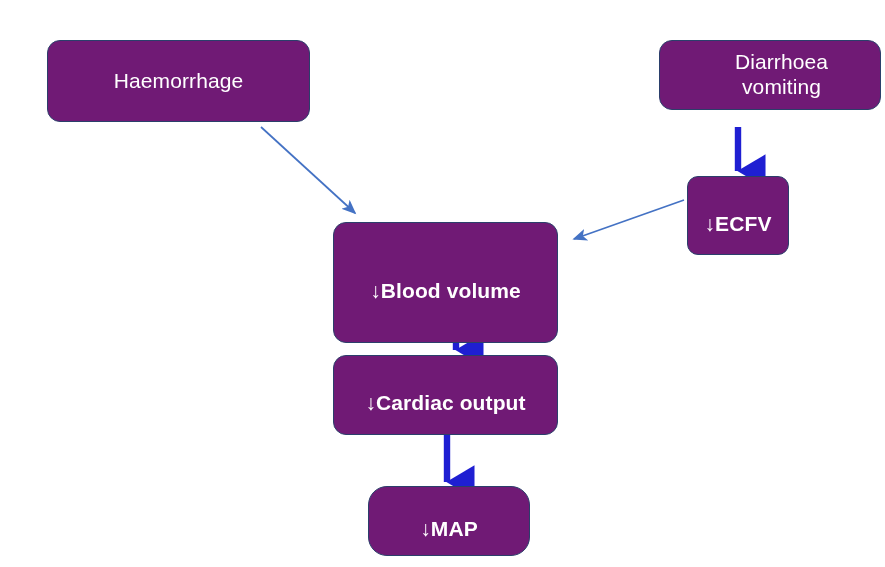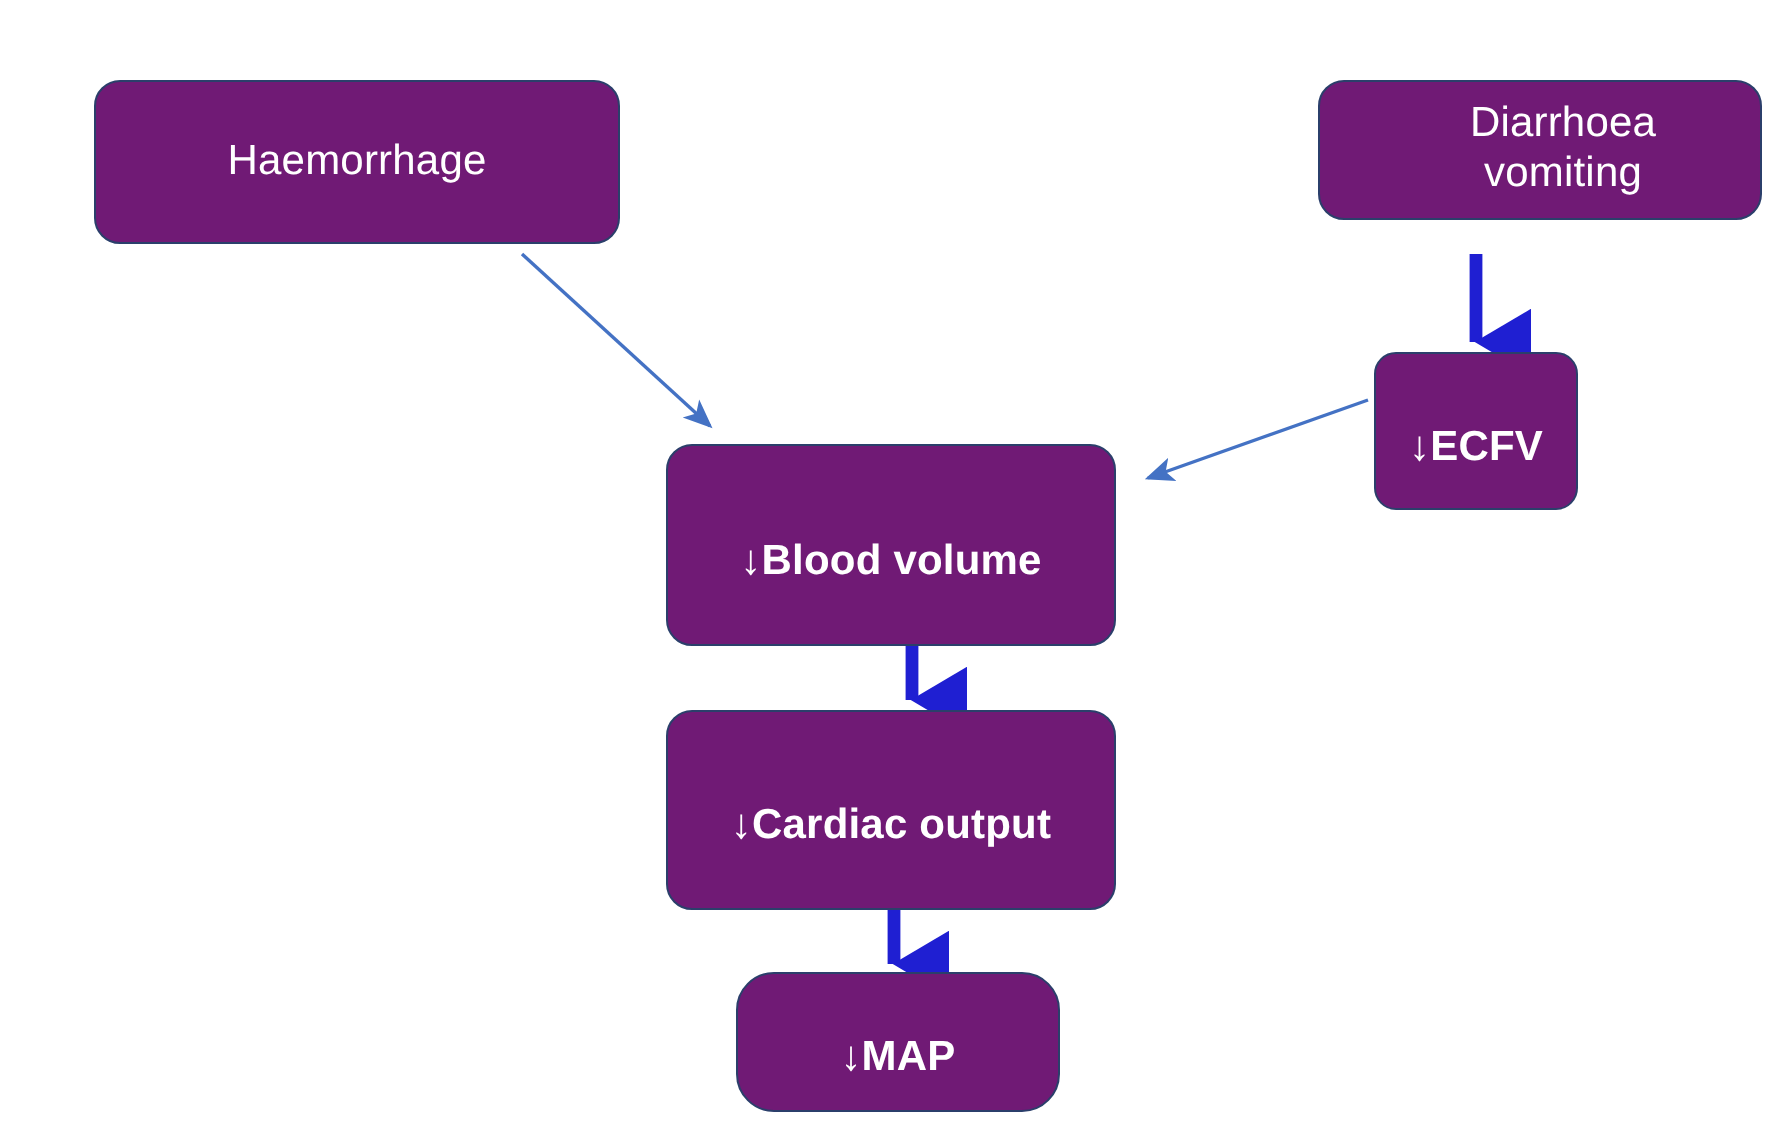--- a/index.html
+++ b/index.html
@@ -46,22 +46,22 @@
   .node.bold .label {
     font-weight: 700;
     font-size: 21px;
     margin-top: 17px;
   }
 
   
   #node-haemorrhage   { left: 47px;  top: 40px;  width: 263px; height: 82px; }
   #node-diarrhoea     { left: 659px; top: 40px;  width: 222px; height: 70px; padding-left: 23px; }
   #node-ecfv          { left: 687px; top: 176px; width: 102px; height: 79px; border-radius: 11px; }
-  #node-blood-volume  { left: 333px; top: 222px; width: 225px; height: 101px; }
-  #node-cardiac-output{ left: 333px; top: 355px; width: 225px; height: 100px; }
+  #node-blood-volume  { left: 333px; top: 222px; width: 225px; height: 121px; }
+  #node-cardiac-output{ left: 333px; top: 355px; width: 225px; height: 80px; }
   #node-map           { left: 368px; top: 486px; width: 162px; height: 70px; border-radius: 19px; }
 
   
   #connectors {
     position: absolute;
     left: 0;
     top: 0;
     width: 885px;
     height: 567px;
     pointer-events: none;

